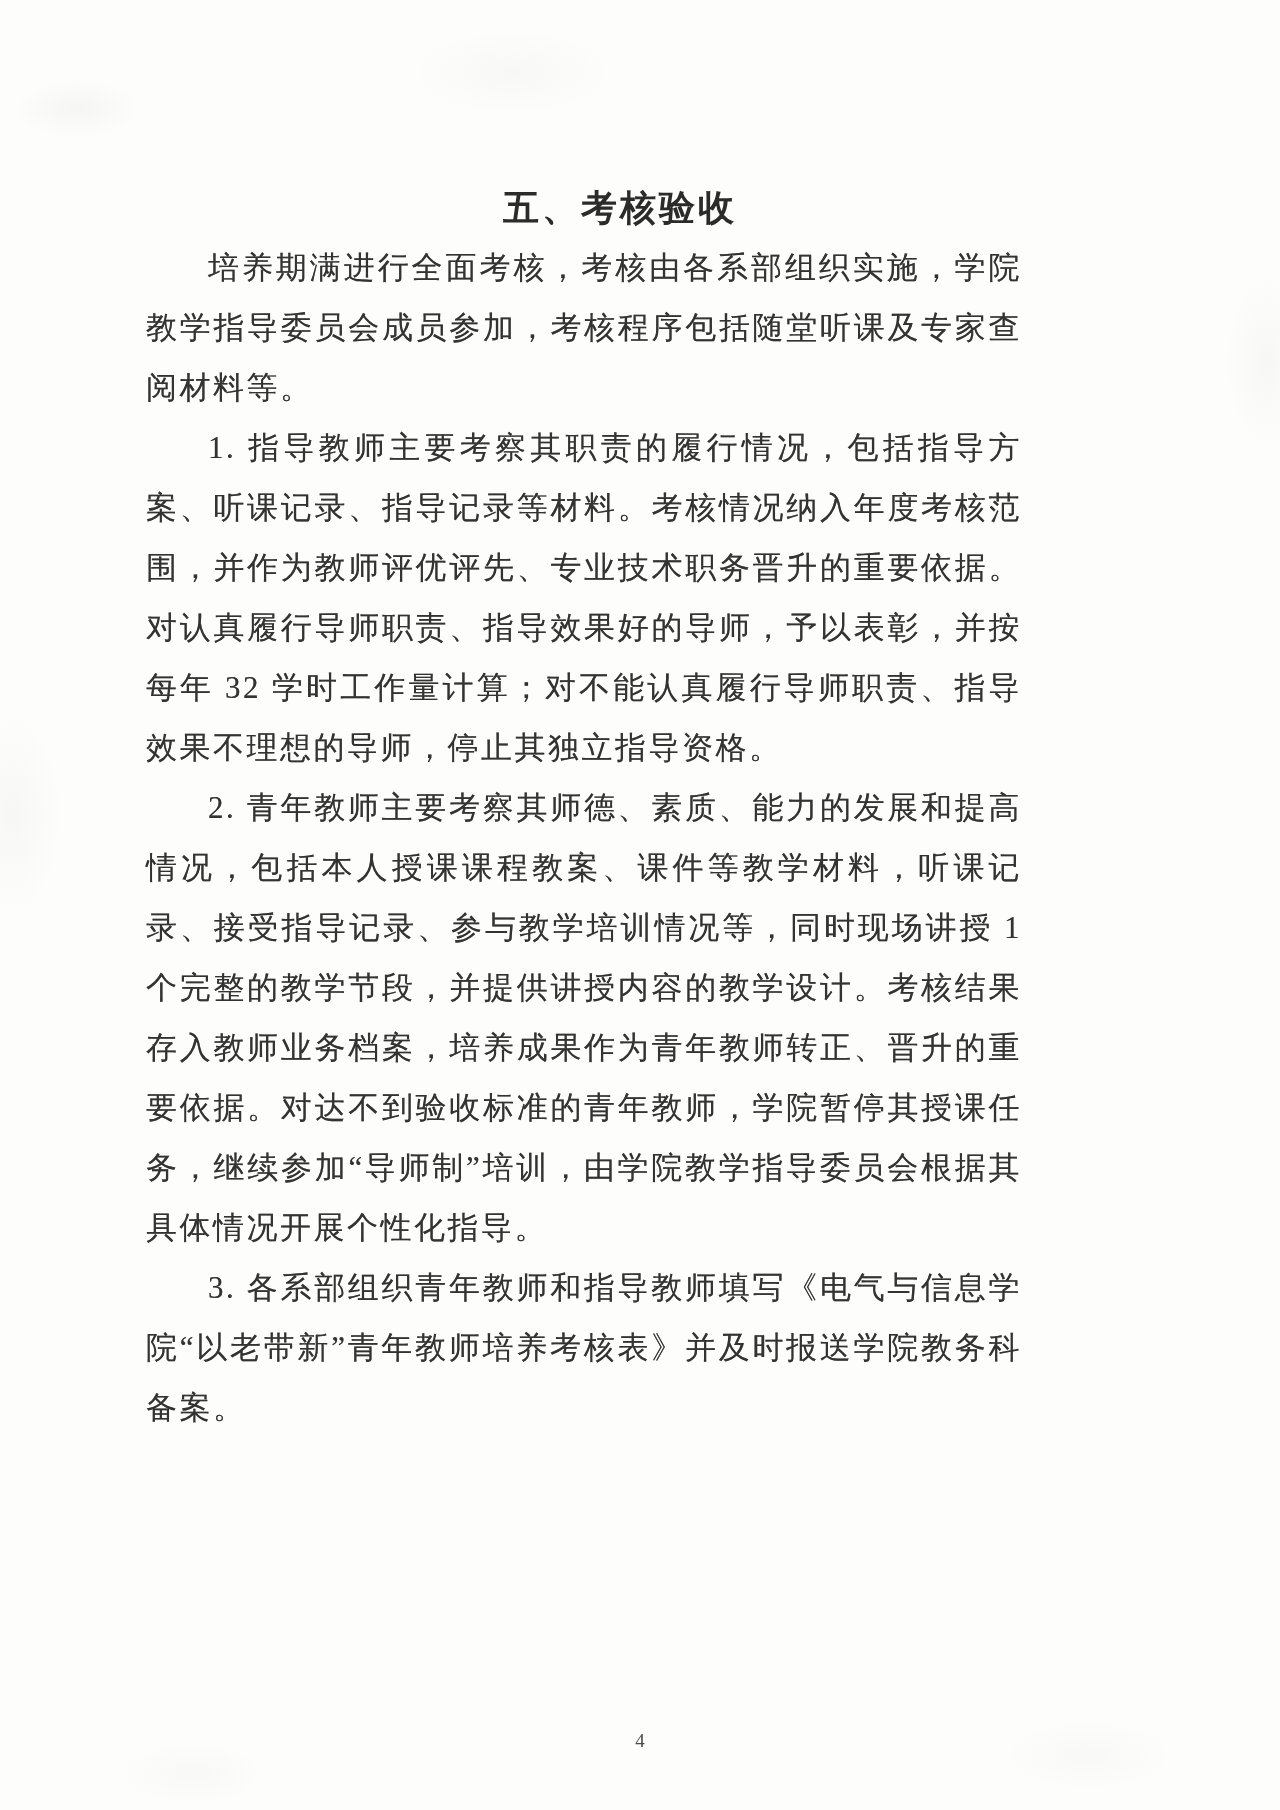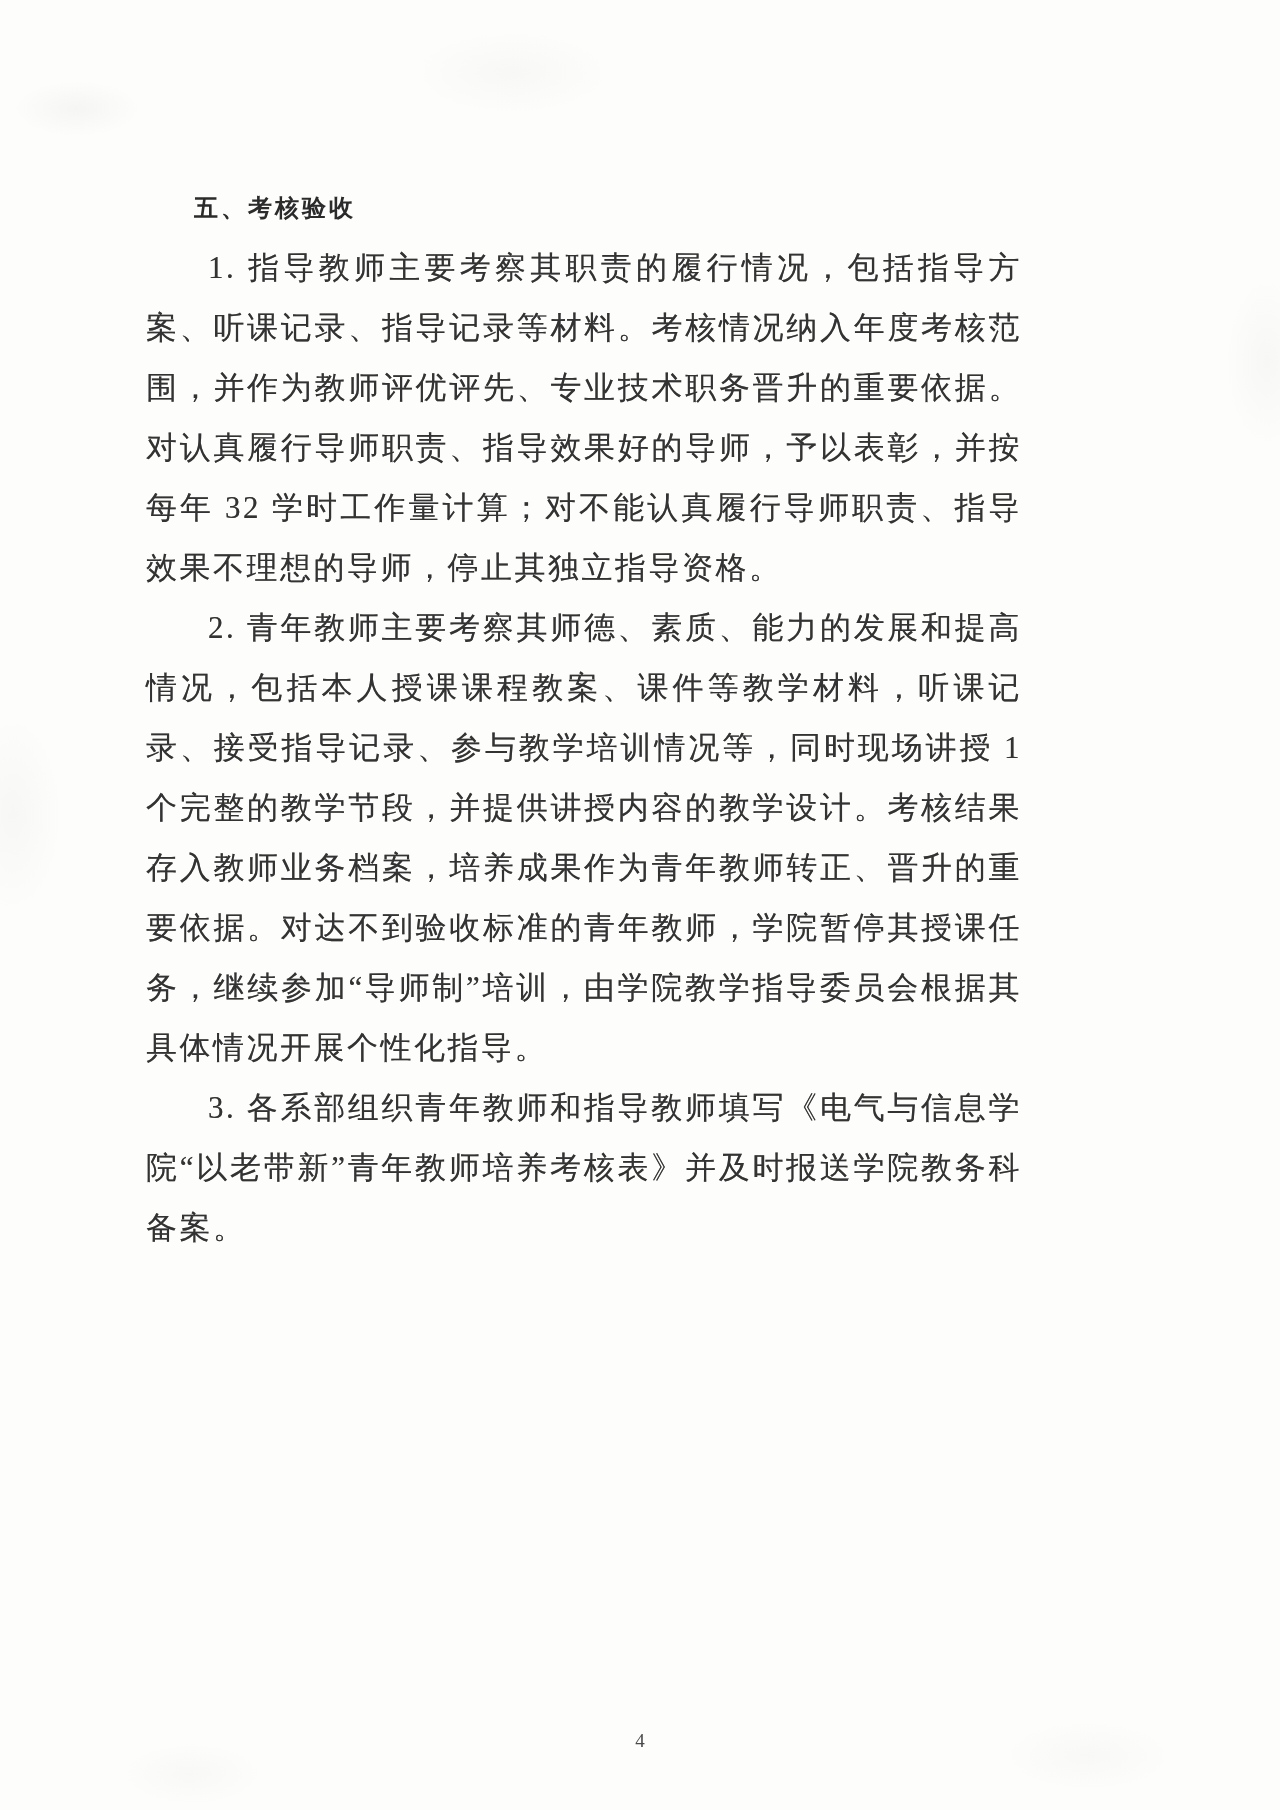--- a/index.html
+++ b/index.html
@@ -39,42 +39,44 @@
     text-align: justify;
     text-justify: inter-ideograph;
     text-indent: 2em;
     color: #333333;
     text-shadow: 0 0 0.6px rgba(50,50,50,0.55); 
   }
   .section-heading {
     margin: 0;
     font-family: Liberation Sans, sans-serif;
     font-weight: 700;
-    font-size: 24px;
+    font-size: 36px;
     line-height: 60px;
     letter-spacing: 3px;
     text-indent: 2em;
     color: #2b2b2b;
+    text-align: center;
   }
   .page-number {
     position: absolute;
     left: 0;
     right: 0;
     bottom: 58px;
     text-align: center;
     font-size: 19px;
     color: #4a4a4a;
     font-family: "Liberation Serif", "DejaVu Serif", serif;
   }
 </style>
 </head>
 <body>
 
 <div class="page">
   <div class="content">
     <p class="section-heading">五、考核验收</p>
+    <p class="body-para">培养期满进行全面考核，考核由各系部组织实施，学院教学指导委员会成员参加，考核程序包括随堂听课及专家查阅材料等。</p>
     <p class="body-para">1. 指导教师主要考察其职责的履行情况，包括指导方案、听课记录、指导记录等材料。考核情况纳入年度考核范围，并作为教师评优评先、专业技术职务晋升的重要依据。对认真履行导师职责、指导效果好的导师，予以表彰，并按每年 32 学时工作量计算；对不能认真履行导师职责、指导效果不理想的导师，停止其独立指导资格。</p>
     <p class="body-para">2. 青年教师主要考察其师德、素质、能力的发展和提高情况，包括本人授课课程教案、课件等教学材料，听课记录、接受指导记录、参与教学培训情况等，同时现场讲授 1 个完整的教学节段，并提供讲授内容的教学设计。考核结果存入教师业务档案，培养成果作为青年教师转正、晋升的重要依据。对达不到验收标准的青年教师，学院暂停其授课任务，继续参加“导师制”培训，由学院教学指导委员会根据其具体情况开展个性化指导。</p>
     <p class="body-para">3. 各系部组织青年教师和指导教师填写《电气与信息学院“以老带新”青年教师培养考核表》并及时报送学院教务科备案。</p>
   </div>
 
   <div class="page-number">4</div>
 </div>
 
 </body></html>

